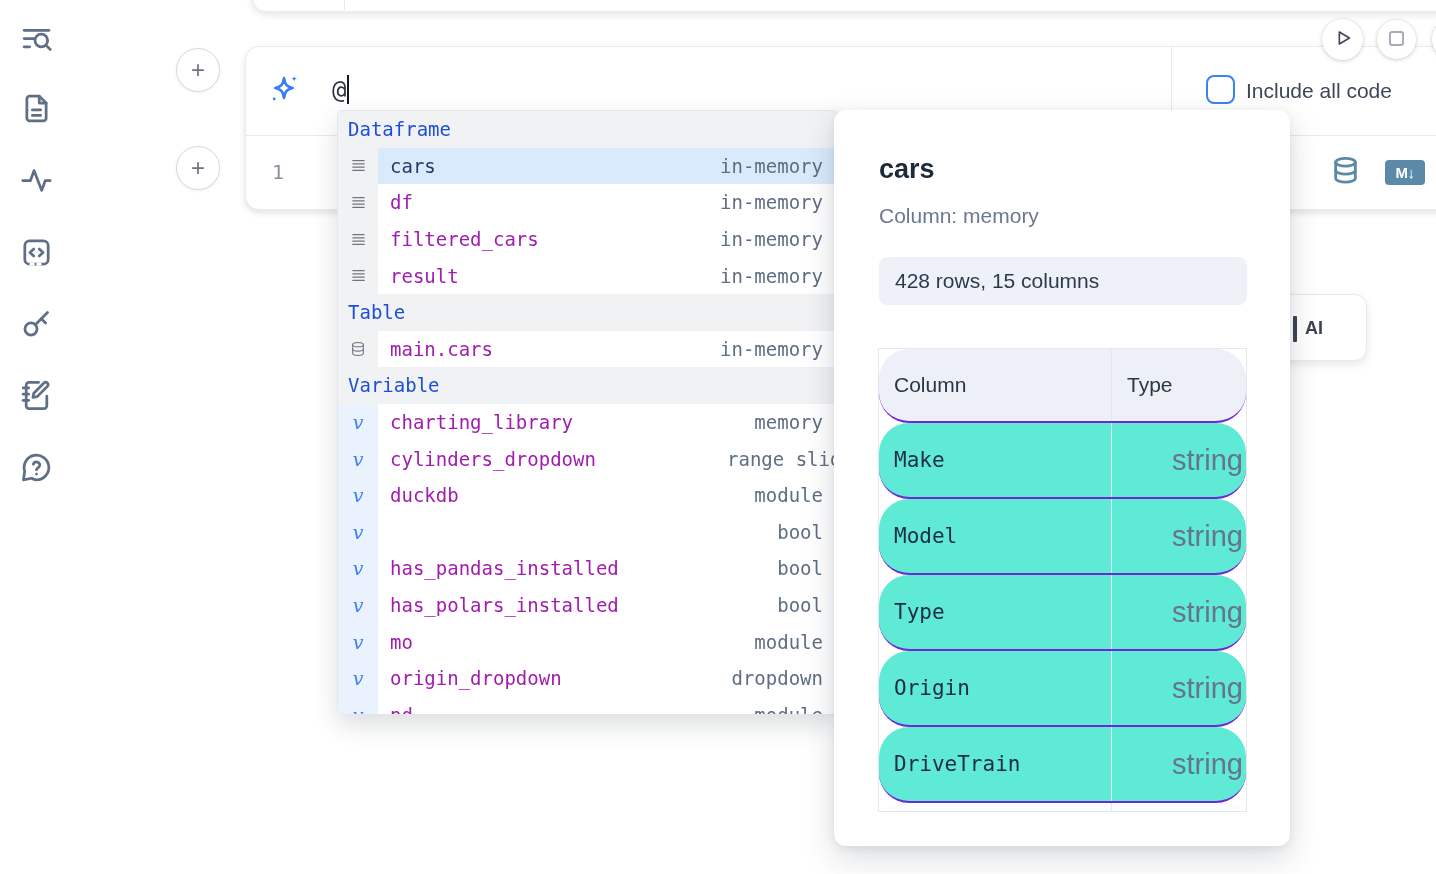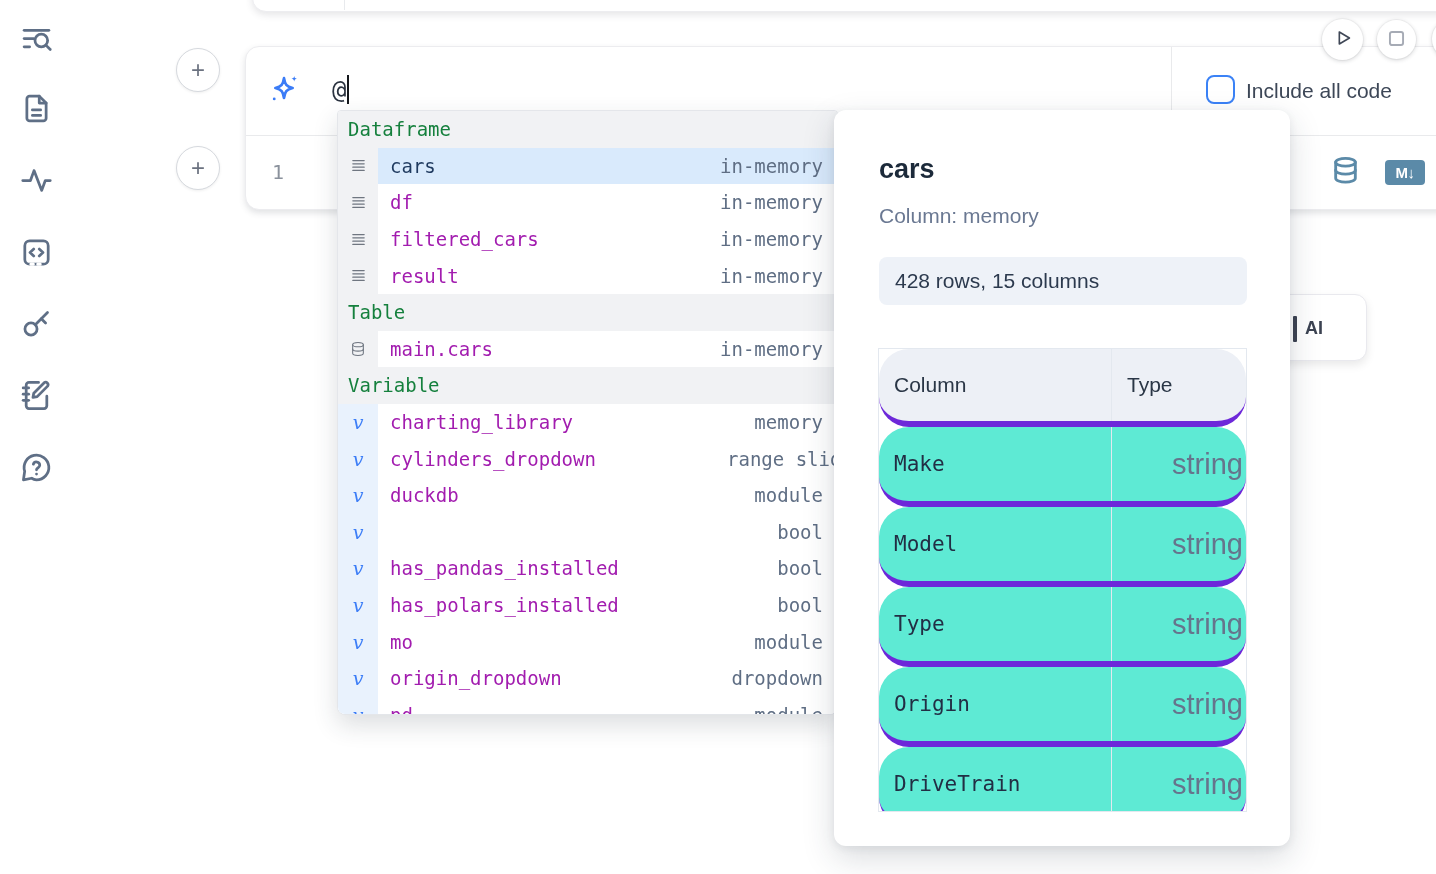--- a/index.html
+++ b/index.html
@@ -48,21 +48,21 @@
   .cell-tools{position:absolute;right:36px;top:108px;display:flex;align-items:center;gap:24px;}
   .db-icon svg{width:31px;height:31px;stroke:#5b8aa8;fill:none;stroke-width:2.2;stroke-linecap:round;}
   .md-badge{min-width:34px;height:25px;background:#5b8aa8;border-radius:4px;color:#fff;
     font-family:var(--sans);font-weight:bold;font-size:15px;display:flex;align-items:center;
     justify-content:center;padding:0 3px;letter-spacing:-.5px;cursor:pointer;}
 
   
   .dropdown{left:337px;top:110px;width:499px;height:603px;background:#fff;border:1px solid #e4e6ea;
     border-radius:4px 4px 8px 8px;box-shadow:0 10px 24px rgba(40,50,65,.16);overflow:hidden;z-index:5;
     font-family:var(--mono);font-size:19px;}
-  .ac-header{height:36.6px;background:#f1f2f4;color:#15803d;display:flex;align-items:center;
+  .ac-header{height:36.6px;background:#f1f2f4;color:#1d4ed8;display:flex;align-items:center;
     padding-left:10px;box-sizing:border-box;}
   .ac-item{height:36.6px;display:flex;align-items:stretch;cursor:pointer;background:#fff;}
   .ac-gut{width:40px;flex:none;display:flex;align-items:center;justify-content:center;}
   .gut-gray{background:#f1f2f4;}
   .gut-blue{background:#e9f2fd;}
   .ac-body{flex:1;display:flex;align-items:center;padding-left:12px;min-width:0;box-sizing:border-box;}
   .ac-item.selected .ac-body{background:#d9eafc;}
   .ac-name{color:#a21caf;white-space:nowrap;}
   .ac-item.selected .ac-name{color:#1f3a5f;}
   .ac-type{margin-left:auto;padding-right:14px;color:#5f6e84;white-space:nowrap;}
@@ -81,21 +81,21 @@
   
   .panel{left:834px;top:110px;width:456px;height:736px;background:#fff;border-radius:12px;
     box-shadow:0 12px 32px rgba(35,45,65,.17),0 2px 8px rgba(35,45,65,.08);z-index:8;}
   .pv-title{position:absolute;left:45px;top:44px;font-size:27px;font-weight:bold;color:#1c2a3a;}
   .pv-source{position:absolute;left:45px;top:94px;font-size:21px;color:#6a7892;}
   .pv-pill{position:absolute;left:45px;top:147px;width:368px;height:48px;background:#eef2f8;
     border-radius:8px;display:flex;align-items:center;padding-left:16px;box-sizing:border-box;
     font-size:21px;color:#2c3a4e;}
   .pv-table{position:absolute;left:44px;top:238px;width:369px;height:464px;overflow:hidden;
     border:1px solid #e3e8ef;box-sizing:border-box;}
-  .pv-row{display:flex;border-bottom:6px solid #6d28d9;border-radius:30px;}
+  .pv-row{display:flex;border-bottom:2px solid #6d28d9;border-radius:30px;}
   .pv-c1{width:233px;box-sizing:border-box;padding-left:15px;display:flex;align-items:center;
     border-right:1px solid #e3e8ef;}
   .pv-c2{flex:1;box-sizing:border-box;padding-left:15px;display:flex;align-items:center;}
   .pv-head{height:72px;background:#edf0f6;}
   .pv-head .pv-c1,.pv-head .pv-c2{font-size:21px;color:#2a3646;}
   .pv-r{height:74px;background:#5eead4;gap:45px;}
   .pv-r .pv-c1{font-family:var(--mono);font-size:21px;color:#222e44;}
   .pv-r .pv-c2{font-size:29px;color:#66748c;}
   .pv-partial{height:40px;background:#fbfcfe;}
 </style>

